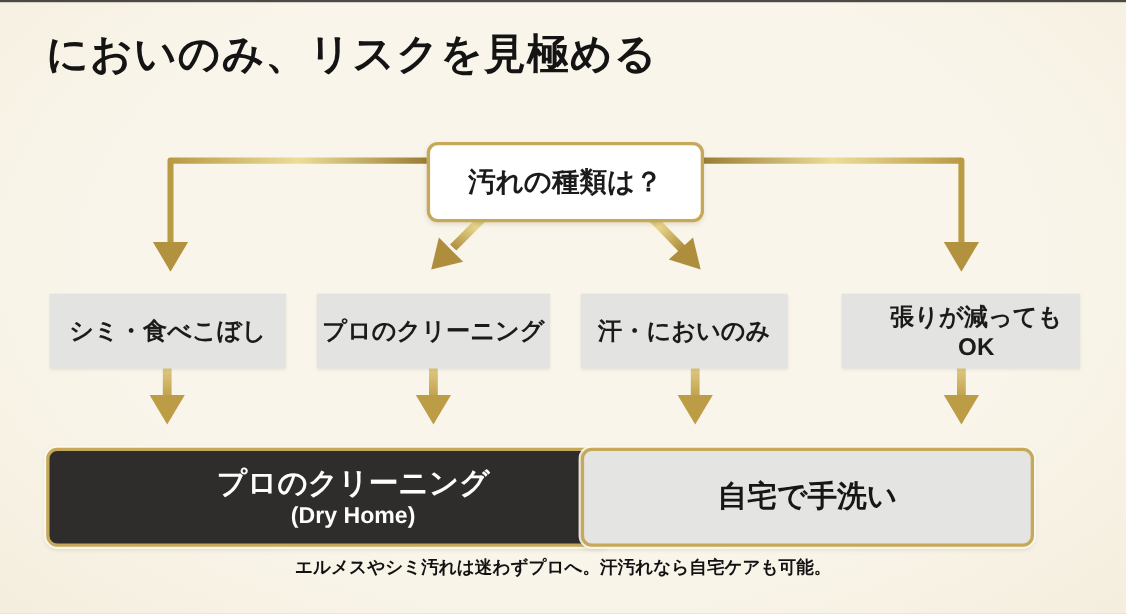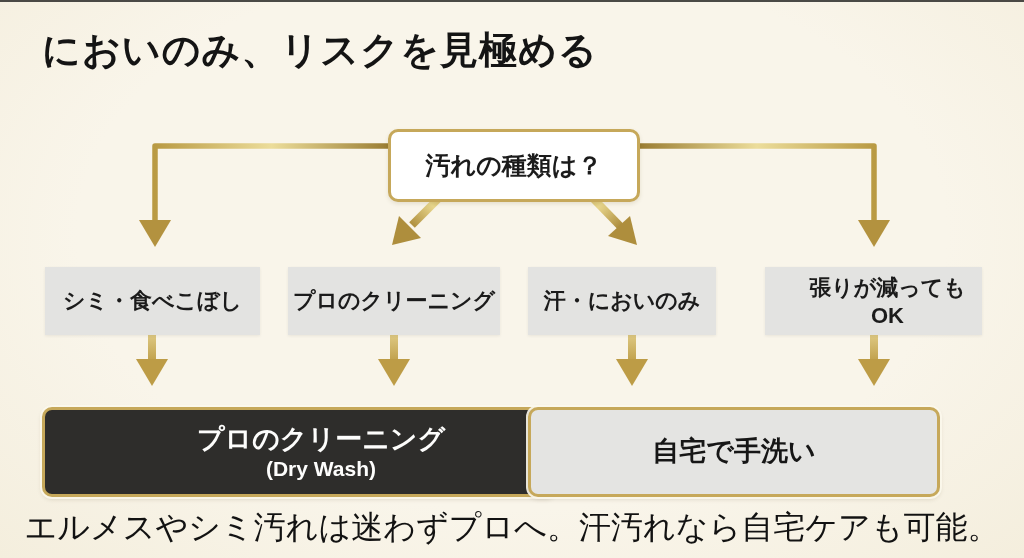--- a/index.html
+++ b/index.html
@@ -41,21 +41,21 @@
     top:388px;height:90px;flex-direction:column;
     border:3px solid #c6a85a;border-radius:10px;
     box-shadow:0 0 0 2px rgba(252,248,236,.9),0 2px 5px rgba(70,55,15,.18);
   }
   .o1{left:42px;width:514px;background:#2e2d2b;color:#fdfdfc;padding-left:44px;}
   .o2{left:528px;width:412px;background:#e4e4e2;color:#161616;}
   .outcome .main{font-size:27px;font-weight:900;line-height:1.25;}
   .outcome .sub{font-size:21px;font-weight:700;line-height:1.2;}
   .caption{
     position:absolute;left:0;top:506px;width:100%;
-    text-align:center;font-size:32px;font-weight:400;color:#121212;margin:0;
+    text-align:center;font-size:16px;font-weight:700;color:#121212;margin:0;
   }
 </style>
 </head>
 <body>
 
 <div class="stage">
 
   <div class="top-edge"></div>
 
   <h1 class="title">においのみ、リスクを見極める</h1>
@@ -135,21 +135,21 @@
   </div>
   <div class="box branch b3">
     <span>汗・においのみ</span>
   </div>
   <div class="box branch b4">
     <span>張りが減ってもOK</span>
   </div>
 
   <div class="box outcome o1">
     <div class="main">プロのクリーニング</div>
-    <div class="sub">(Dry Wash)</div>
+    <div class="sub">(Dry Home)</div>
   </div>
   <div class="box outcome o2">
     <div class="main">自宅で手洗い</div>
   </div>
 
   <p class="caption">エルメスやシミ汚れは迷わずプロへ。汗汚れなら自宅ケアも可能。</p>
 
 </div>
 
 </body></html>

